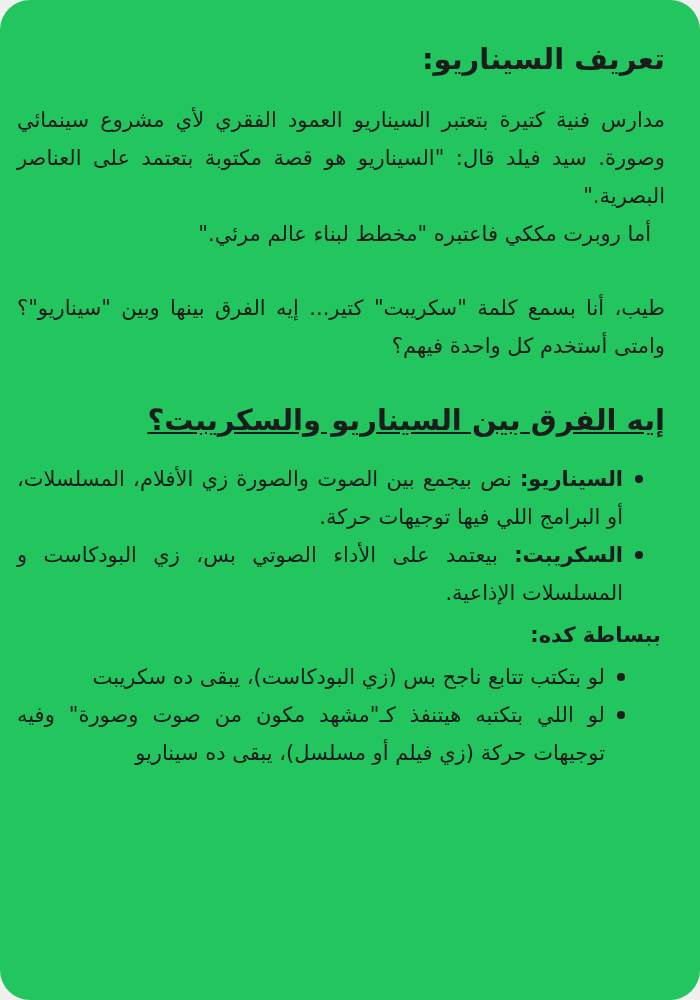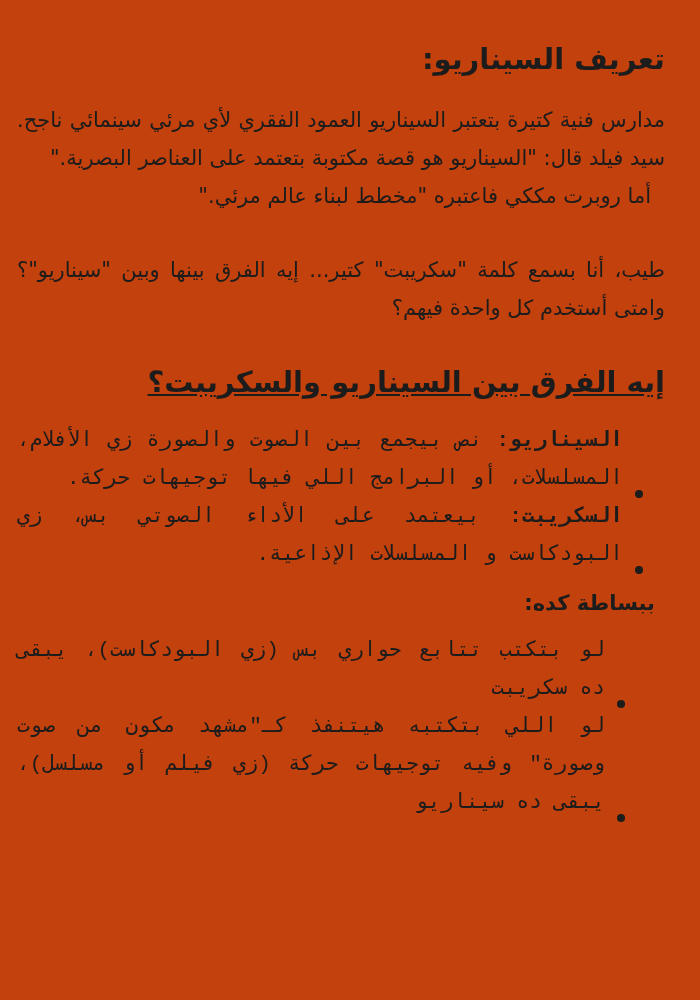--- a/index.html
+++ b/index.html
@@ -9,21 +9,22 @@
     font-family: "DejaVu Sans", sans-serif;
     color: #1c1c1c;
   }
   .page {
     width: 700px;
     height: 1000px;
     box-sizing: border-box;
     padding: 42px 35px 0 17px;
     direction: rtl;
     overflow: hidden;
-    background: #c2410c;
+    background: #22c55e;
+    border-radius: 30px;
   }
   .heading {
     font-size: 29px;
     font-weight: 700;
     line-height: 1.2;
     text-align: right;
     margin: 0 0 24px 0;
   }
   .heading.second {
     margin-top: 38px;
@@ -46,22 +47,21 @@
     list-style: none;
     margin: 0;
     padding: 0 22px 0 0;
   }
   ul.bullets.subs {
     padding-right: 40px;
   }
   ul.bullets li {
     display: flex;
     gap: 12px;
-    align-items: flex-end;
-    font-family: Liberation Mono, monospace;
+    align-items: flex-start;
   }
   .bullet-dot {
     flex: 0 0 auto;
     width: 8px;
     height: 8px;
     border-radius: 50%;
     background: #1c1c1c;
     margin-top: 15px;
   }
   .li-text {
@@ -70,31 +70,31 @@
     text-align: justify;
   }
   .lead {
     font-weight: 700;
   }
   .simplify {
     font-size: 21px;
     line-height: 38px;
     font-weight: 700;
     text-align: right;
-    margin: 10px;
+    margin: 4px;
   }
 </style>
 </head>
 <body>
 
 <div class="page">
 
   <h1 class="heading">تعريف السيناريو:</h1>
 
-  <p class="para">مدارس فنية كتيرة بتعتبر السيناريو العمود الفقري لأي مرئي سينمائي ناجح. سيد فيلد قال: "السيناريو هو قصة مكتوبة بتعتمد على العناصر البصرية."</p>
+  <p class="para">مدارس فنية كتيرة بتعتبر السيناريو العمود الفقري لأي مشروع سينمائي وصورة. سيد فيلد قال: "السيناريو هو قصة مكتوبة بتعتمد على العناصر البصرية."</p>
 
   <p class="para indent">أما روبرت مككي فاعتبره "مخطط لبناء عالم مرئي."</p>
 
 
   <p class="para spaced">طيب، أنا بسمع كلمة "سكريبت" كتير... إيه الفرق بينها وبين "سيناريو"؟ وامتى أستخدم كل واحدة فيهم؟</p>
 
   <h2 class="heading second">إيه الفرق بين السيناريو والسكريبت؟</h2>
 
   <ul class="bullets">
     <li>
@@ -105,21 +105,21 @@
       <span class="bullet-dot"></span>
       <span class="li-text"><span class="lead">السكريبت:</span><span> بيعتمد على الأداء الصوتي بس، زي البودكاست و المسلسلات الإذاعية.</span></span>
     </li>
   </ul>
 
   <p class="simplify">ببساطة كده:</p>
 
   <ul class="bullets subs">
     <li>
       <span class="bullet-dot"></span>
-      <span class="li-text">لو بتكتب تتابع حواري بس (زي البودكاست)، يبقى ده سكريبت</span>
+      <span class="li-text">لو بتكتب تتابع ناجح بس (زي البودكاست)، يبقى ده سكريبت</span>
     </li>
     <li>
       <span class="bullet-dot"></span>
       <span class="li-text">لو اللي بتكتبه هيتنفذ كـ"مشهد مكون من صوت وصورة" وفيه توجيهات حركة (زي فيلم أو مسلسل)، يبقى ده سيناريو</span>
     </li>
   </ul>
 
 </div>
 
 </body></html>

